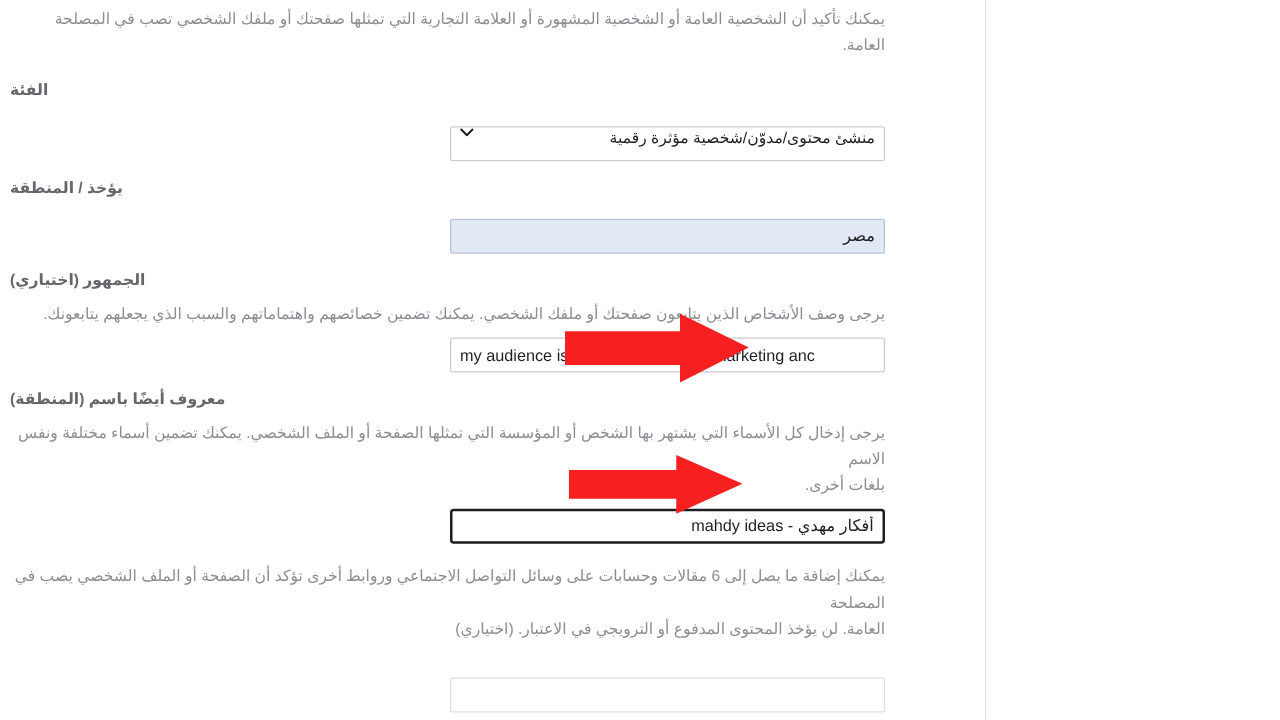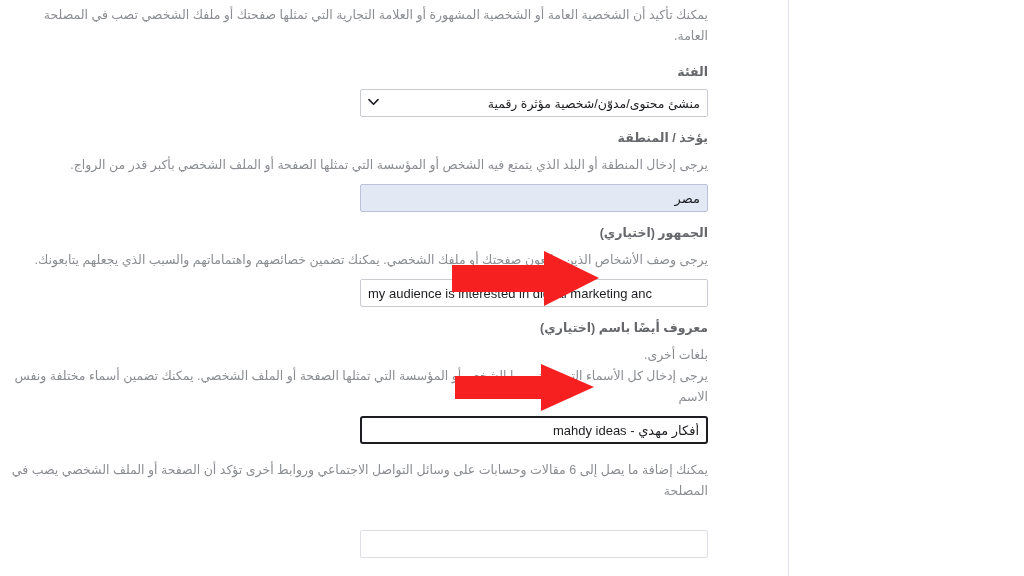--- a/index.html
+++ b/index.html
@@ -53,45 +53,45 @@
     text-align: right;
   }
   .help-text.top-note { margin-top: 5px; }
 
   .field-label {
     color: #65676b;
     font-size: 12.5px;
     font-weight: 700;
     line-height: 18px;
     margin: 0;
-    text-align: right;
+    text-align: left;
   }
   .field-label.plain { font-weight: 400; color: #7c7f84; }
 
   .spacer-8  { height: 8px; }
   .spacer-12 { height: 12px; }
   .spacer-16 { height: 16px; }
   .spacer-20 { height: 20px; }
 
   
   .control-row { display: flex; justify-content: flex-start; }
 
   .select-box {
     width: 348px;
     height: 28px;
     border: 1px solid #c9ccd1;
     background: #ffffff;
     border-radius: 2px;
     display: flex;
-    align-items: center;
     justify-content: space-between;
     padding: 0 7px;
     font-size: 12.5px;
     color: #1c1e21;
     cursor: pointer;
+    margin-top: 12px;
   }
   .select-box .sel-val {
     flex: 1 1 auto;
     text-align: right;
     white-space: nowrap;
     overflow: hidden;
   }
   .chev {
     flex: 0 0 auto;
     margin-inline-end: 0;
@@ -168,21 +168,20 @@
             </span>
           </div>
         </div>
       </div>
 
       <div class="spacer-12"></div>
 
       <div>
         <div class="field-label">يؤخذ / المنطقة</div>
         <div class="spacer-8"></div>
-        <p class="help-text">يرجى إدخال المنطقة أو البلد الذي يتمتع فيه الشخص أو المؤسسة التي تمثلها الصفحة أو الملف الشخصي بأكبر قدر من الرواج.</p>
         <div class="spacer-8"></div>
         <div class="control-row">
           <input class="text-input filled-highlight" type="text" value="مصر" style="">
         </div>
       </div>
 
       <div class="spacer-12"></div>
 
       <div>
         <div class="field-label">الجمهور (اختياري)</div>
@@ -190,33 +189,34 @@
         <p class="help-text">يرجى وصف الأشخاص الذين يتابعون صفحتك أو ملفك الشخصي. يمكنك تضمين خصائصهم واهتماماتهم والسبب الذي يجعلهم يتابعونك.</p>
         <div class="spacer-8"></div>
         <div class="control-row">
           <input class="text-input ltr-value" type="text" value="my audience is interested in digital marketing anc" style="">
         </div>
       </div>
 
       <div class="spacer-12"></div>
 
       <div>
-        <div class="field-label">معروف أيضًا باسم (اختياري)</div>
-        <div class="spacer-8"></div>
+        <div class="field-label">معروف أيضًا باسم (المنطقة)</div>
+        <div class="spacer-8"></div>
+        <p class="help-text">يرجى إدخال كل الأسماء التي يشتهر بها الشخص أو المؤسسة التي تمثلها الصفحة أو الملف الشخصي. يمكنك تضمين أسماء مختلفة ونفس الاسم</p>
         <p class="help-text">بلغات أخرى.</p>
-        <p class="help-text">يرجى إدخال كل الأسماء التي يشتهر بها الشخص أو المؤسسة التي تمثلها الصفحة أو الملف الشخصي. يمكنك تضمين أسماء مختلفة ونفس الاسم</p>
         <div class="spacer-8"></div>
         <div class="control-row">
           <input class="text-input focused" type="text" value="أفكار مهدي - mahdy ideas" style="">
         </div>
       </div>
 
       <div class="spacer-16"></div>
 
       <p class="help-text">يمكنك إضافة ما يصل إلى 6 مقالات وحسابات على وسائل التواصل الاجتماعي وروابط أخرى تؤكد أن الصفحة أو الملف الشخصي يصب في المصلحة</p>
+      <p class="help-text">العامة. لن يؤخذ المحتوى المدفوع أو الترويجي في الاعتبار. (اختياري)</p>
 
       <div class="spacer-20"></div>
 
       <div>
         <div class="spacer-8"></div>
         <div class="control-row">
           <input class="text-input empty-thin" type="text" value="" style="">
         </div>
       </div>
 

